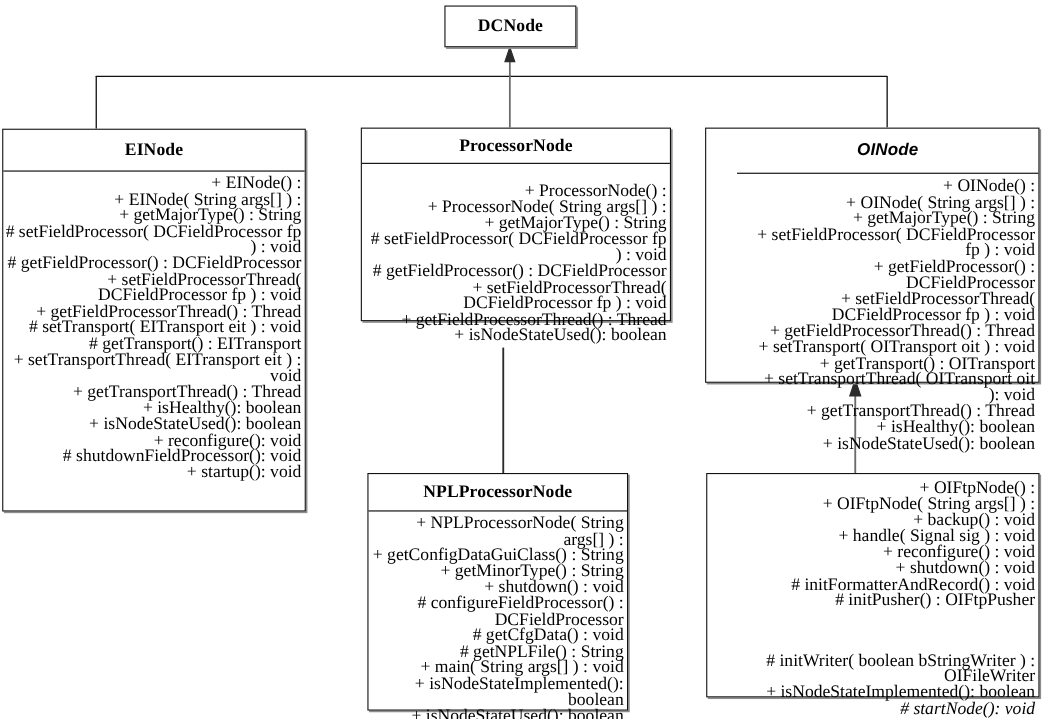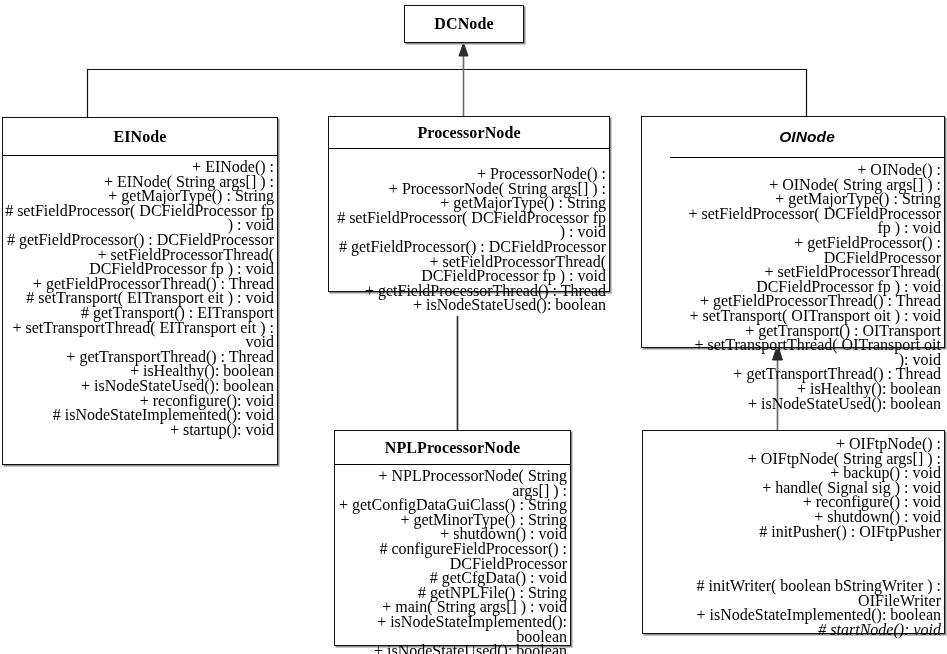--- a/index.html
+++ b/index.html
@@ -117,21 +117,21 @@
       <div class="member"># getFieldProcessor() : DCFieldProcessor</div>
       <div class="member">+ setFieldProcessorThread( DCFieldProcessor fp ) : void</div>
       <div class="member">+ getFieldProcessorThread() : Thread</div>
       <div class="member"># setTransport( EITransport eit ) : void</div>
       <div class="member"># getTransport() : EITransport</div>
       <div class="member">+ setTransportThread( EITransport eit ) : void</div>
       <div class="member">+ getTransportThread() : Thread</div>
       <div class="member">+ isHealthy(): boolean</div>
       <div class="member">+ isNodeStateUsed(): boolean</div>
       <div class="member">+ reconfigure(): void</div>
-      <div class="member"># isNodeStateImplemented(): void</div>
+      <div class="member"># shutdownFieldProcessor(): void</div>
       <div class="member">+ startup(): void</div>
     </div>
   </div>
 
   <div class="uml-class" id="cls-processornode" style="left:328px; top:116px; width:282px; height:176px;">
     <div class="uml-header" style="height:32px;">
       <span class="uml-title">ProcessorNode</span>
     </div>
     <div class="uml-members" style="padding-top:18px;">
       <div class="member">+ ProcessorNode() :</div>
@@ -185,20 +185,21 @@
   </div>
 
   <div class="uml-class" id="cls-oiftpnode" style="left:642px; top:430px; width:303px; height:204px;">
     <div class="uml-members" style="padding-top:6px;">
       <div class="member i1">+ OIFtpNode() :</div>
       <div class="member i2">+ OIFtpNode( String args[] ) :</div>
       <div class="member i1">+ backup() : void</div>
       <div class="member i2">+ handle( Signal sig ) : void</div>
       <div class="member i1">+ reconfigure() : void</div>
       <div class="member i1">+ shutdown() : void</div>
+      <div class="member i2"># initFormatterAndRecord() : void</div>
       <div class="member i2"># initPusher() : OIFtpPusher</div>
       <div class="member" style="padding-left:24px;margin-top:40px;"># initWriter( boolean bStringWriter ) : OIFileWriter</div>
       <div class="member i2">+ isNodeStateImplemented(): boolean</div>
       <div class="member i0"># startNode(): void</div>
     </div>
   </div>
 
 </div>
 
 </body></html>

